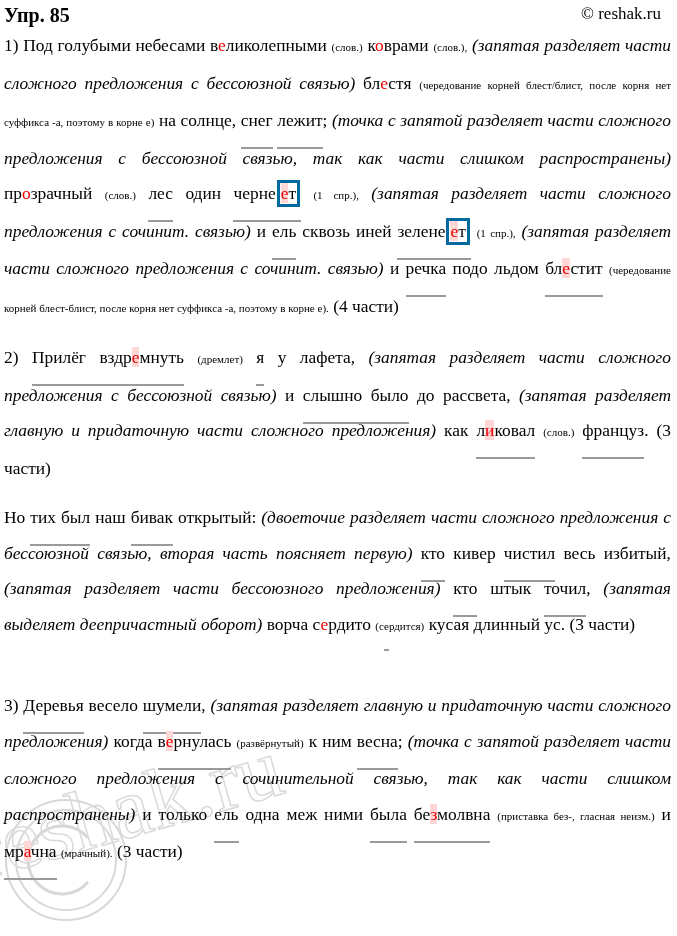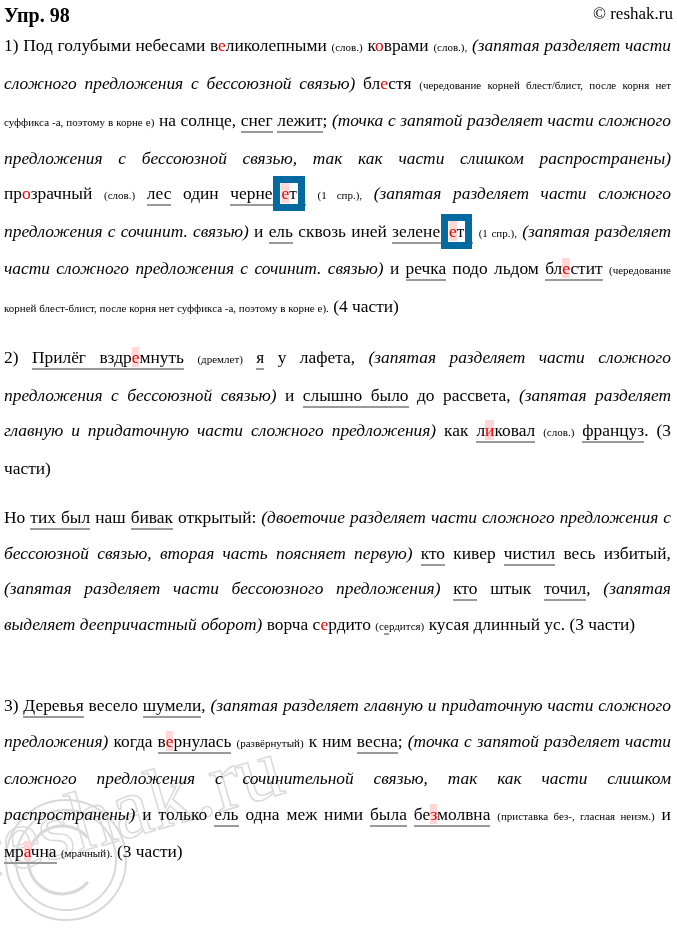--- a/index.html
+++ b/index.html
@@ -39,21 +39,21 @@
 
   
   .ex-title {
     font-weight: bold;
     font-size: 20px;
     line-height: 22px;
     margin: 0 0 2px 0;
   }
   .copyright {
     position: absolute;
-    right: 4px;
+    right: 16px;
     top: 4px;
     font-size: 17px;
     line-height: 20px;
     z-index: 3;
     white-space: nowrap;
   }
   .sub-title {
     font-weight: bold;
     font-size: 19px;
     line-height: 22px;
@@ -73,30 +73,30 @@
 
   
   .it      { font-style: italic; }
   .b       { font-weight: normal; }
   .small   { font-size: 11px; }
   .red     { color: #ee0000; }
 
   
   .gb {
     border-bottom: 2px solid #9a9a9a;
-    padding-bottom: 1px;
+    padding-bottom: 17px;
   }
   
   .hl {
     color: #ee0000;
     background: #ffd7d7;
   }
   
   .box {
-    border: 7px solid #0369a1;
+    border: 3px solid #0369a1;
     padding: 0 1px 1px 1px;
     margin: 0 1px;
     line-height: 1;
   }
 </style>
 </head>
 <body>
 
 <div class="watermark">
   <svg width="330" height="200" viewBox="0 0 330 200" xmlns="http://www.w3.org/2000/svg">
@@ -106,21 +106,21 @@
       <path d="M100 90 a34 34 0 1 0 0 44" stroke-width="3"></path>
     </g>
     <text x="-6" y="132" font-family="'Liberation Serif', serif" font-size="86" fill="none" stroke="#bdbdbd" stroke-width="1.6" transform="rotate(-16 -6 132)">reshak.ru</text>
   </svg>
 </div>
 
 <div class="page">
 
   <div class="copyright">© reshak.ru</div>
 
-  <div class="ex-title">Упр. 98</div>
+  <div class="ex-title">Упр. 85</div>
 
 
   <p class="para"><span>1)</span> <span>Под голубыми небесами </span><span><span>в</span><span class="red">е</span><span>ликолепными</span></span> <span class="small">(слов.)</span> <span><span>к</span><span class="red">о</span><span>врами</span></span> <span class="small">(слов.),</span> <span class="it">(запятая разделяет части сложного предложения с бессоюзной связью)</span> <span><span>бл</span><span class="red">е</span><span>стя</span></span> <span class="small">(чередование корней блест/блист, после корня нет суффикса -а, поэтому в корне е)</span> <span>на солнце,</span> <span class="gb">снег</span> <span class="gb">лежит</span><span>;</span> <span class="it">(точка с запятой разделяет части сложного предложения с бессоюзной связью, так как части слишком распространены)</span> <span><span>пр</span><span class="red">о</span><span>зрачный</span></span> <span class="small">(слов.)</span> <span class="gb">лес</span> <span>один</span> <span class="gb"><span>черне</span><span class="box"><span class="hl">е</span><span>т</span></span></span> <span class="small">(1 спр.),</span> <span class="it">(запятая разделяет части сложного предложения с сочинит. связью)</span> <span>и</span> <span class="gb">ель</span> <span>сквозь иней</span> <span class="gb"><span>зелене</span><span class="box"><span class="hl">е</span><span>т</span></span></span> <span class="small">(1 спр.),</span> <span class="it">(запятая разделяет части сложного предложения с сочинит. связью)</span> <span>и</span> <span class="gb">речка</span> <span>подо льдом</span> <span class="gb"><span>бл</span><span class="hl">е</span><span>стит</span></span> <span class="small">(чередование корней блест-блист, после корня нет суффикса -а, поэтому в корне е).</span> <span class="b">(4 части)</span></p>
 
   <p class="para"><span>2)</span> <span class="gb"><span>Прилёг вздр</span><span class="hl">е</span><span>мнуть</span></span> <span class="small">(дремлет)</span> <span class="gb">я</span> <span>у лафета,</span> <span class="it">(запятая разделяет части сложного предложения с бессоюзной связью)</span> <span>и</span> <span class="gb">слышно было</span> <span>до рассвета,</span> <span class="it">(запятая разделяет главную и придаточную части сложного предложения)</span> <span>как</span> <span class="gb"><span>л</span><span class="hl">и</span><span>ковал</span></span> <span class="small">(слов.)</span> <span class="gb">француз</span><span>.</span> <span class="b">(3 части)</span></p>
 
   <p class="para"><span>Но</span> <span class="gb">тих был</span> <span>наш</span> <span class="gb">бивак</span> <span>открытый:</span> <span class="it">(двоеточие разделяет части сложного предложения с бессоюзной связью, вторая часть поясняет первую)</span> <span class="gb">кто</span> <span>кивер</span> <span class="gb">чистил</span> <span>весь избитый,</span> <span class="it">(запятая разделяет части бессоюзного предложения)</span> <span class="gb">кто</span> <span>штык</span> <span class="gb">точил</span><span>,</span> <span class="it">(запятая выделяет деепричастный оборот)</span> <span><span>ворча с</span><span class="red">е</span><span>рдито</span></span> <span class="small"><span>(с</span><span class="gb">е</span><span>рдится)</span></span> <span>кусая длинный ус.</span> <span class="b">(3 части)</span></p>
 
   <p class="para"><span>3)</span> <span class="gb">Деревья</span> <span>весело</span> <span class="gb">шумели</span><span>,</span> <span class="it">(запятая разделяет главную и придаточную части сложного предложения)</span> <span>когда</span> <span class="gb"><span>в</span><span class="hl">е</span><span>рнулась</span></span> <span class="small">(развёрнутый)</span> <span>к ним</span> <span class="gb">весна</span><span>;</span> <span class="it">(точка с запятой разделяет части сложного предложения с сочинительной связью, так как части слишком распространены)</span> <span>и только</span> <span class="gb">ель</span> <span>одна меж ними</span> <span class="gb">была</span> <span class="gb"><span>бе</span><span class="hl">з</span><span>молвна</span></span> <span class="small">(приставка без-, гласная неизм.)</span> <span>и</span> <span class="gb"><span>мр</span><span class="hl">а</span><span>чна</span></span> <span class="small">(мрачный).</span> <span class="b">(3 части)</span></p>
 

